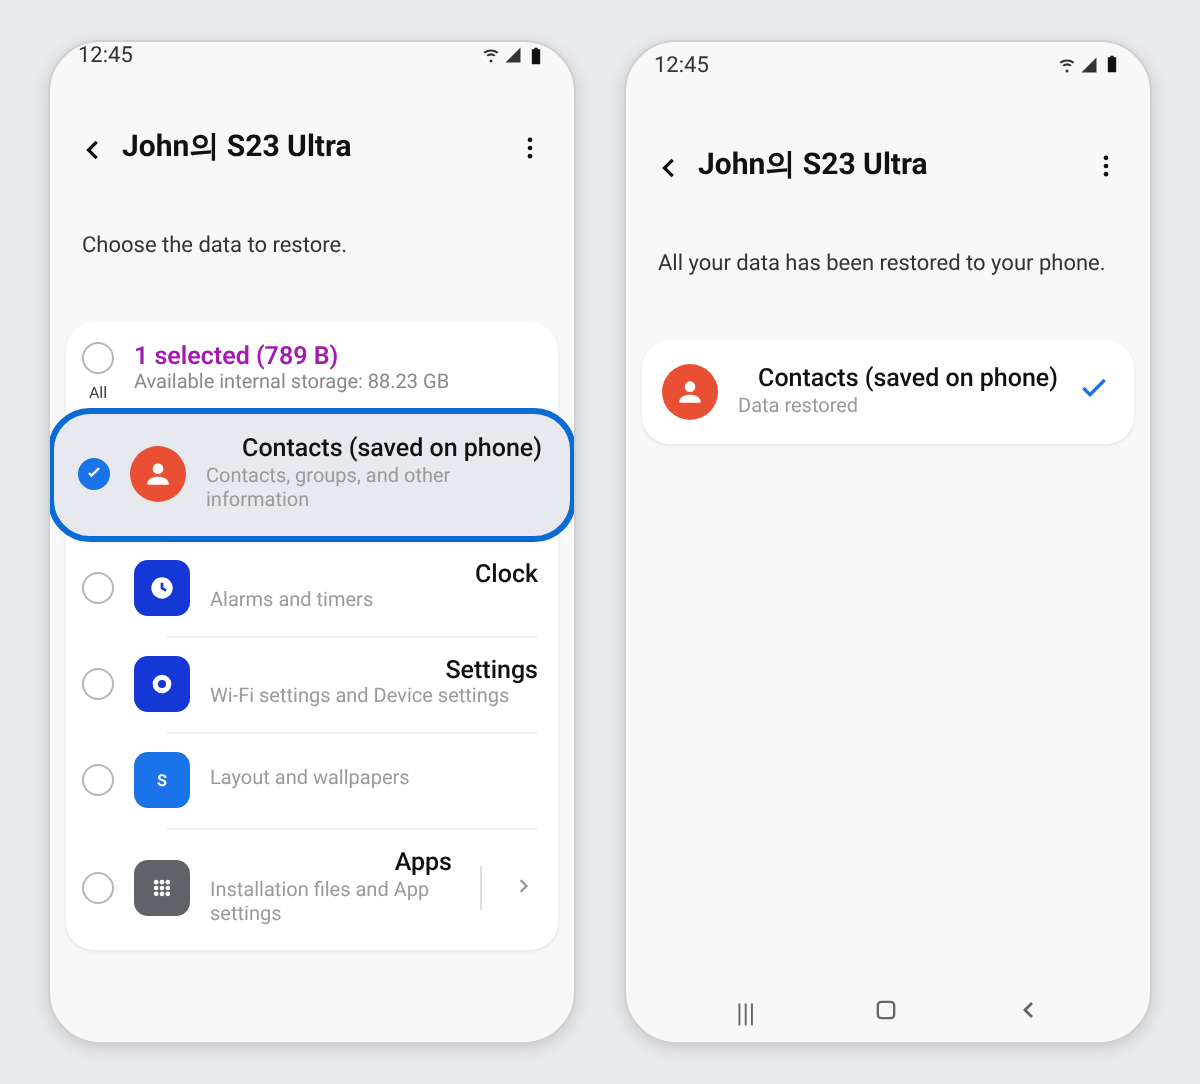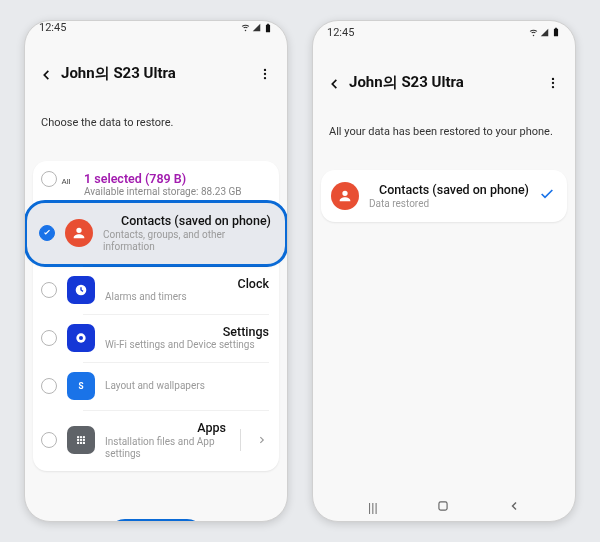--- a/index.html
+++ b/index.html
@@ -97,21 +97,21 @@
   .check.checked svg { width:10px; height:10px; }
   .all-label{
     width:16px; text-align:center; font-size:8px; color:#444; flex-shrink:0; margin-top:4px;
   }
   .summary-row {
     display:flex; align-items:flex-start; padding: 10px 10px 0 8px; gap:10px;
   }
   .summary-txt .t1 { font-size:12.5px; font-weight:600; color:#a21caf; }
   .summary-txt .t2 { font-size:10px; color:#888; }
   .stack-col{
-    display:flex; flex-direction:row; align-items:center; gap:1px;
+    display:flex; flex-direction:column; align-items:center; gap:1px;
   }
   .icon-box {
     width:28px; height:28px; border-radius:7px;
     display:flex; align-items:center; justify-content:center;
     flex-shrink:0;
   }
   .icon-circle {
     width:28px; height:28px; border-radius:50%;
     display:flex; align-items:center; justify-content:center;
     flex-shrink:0;

